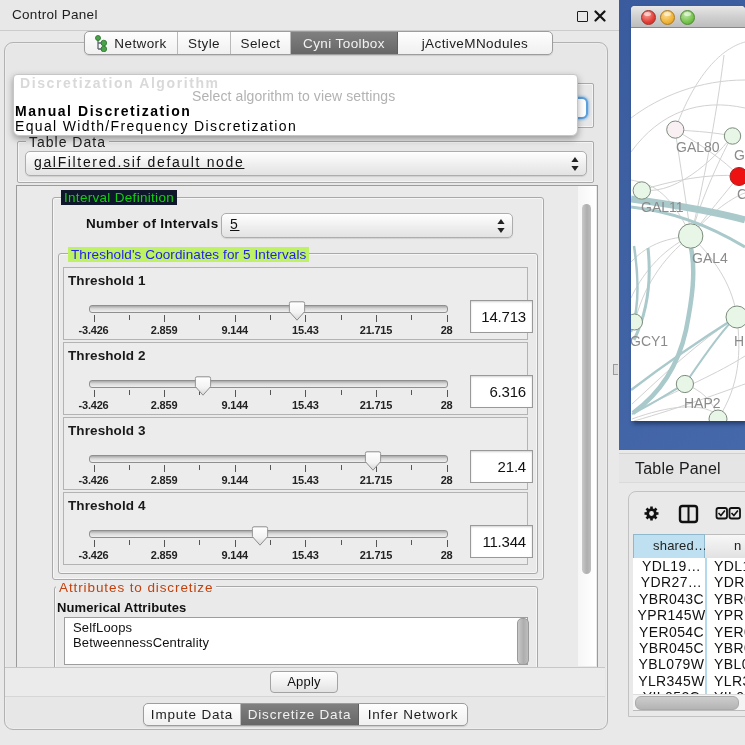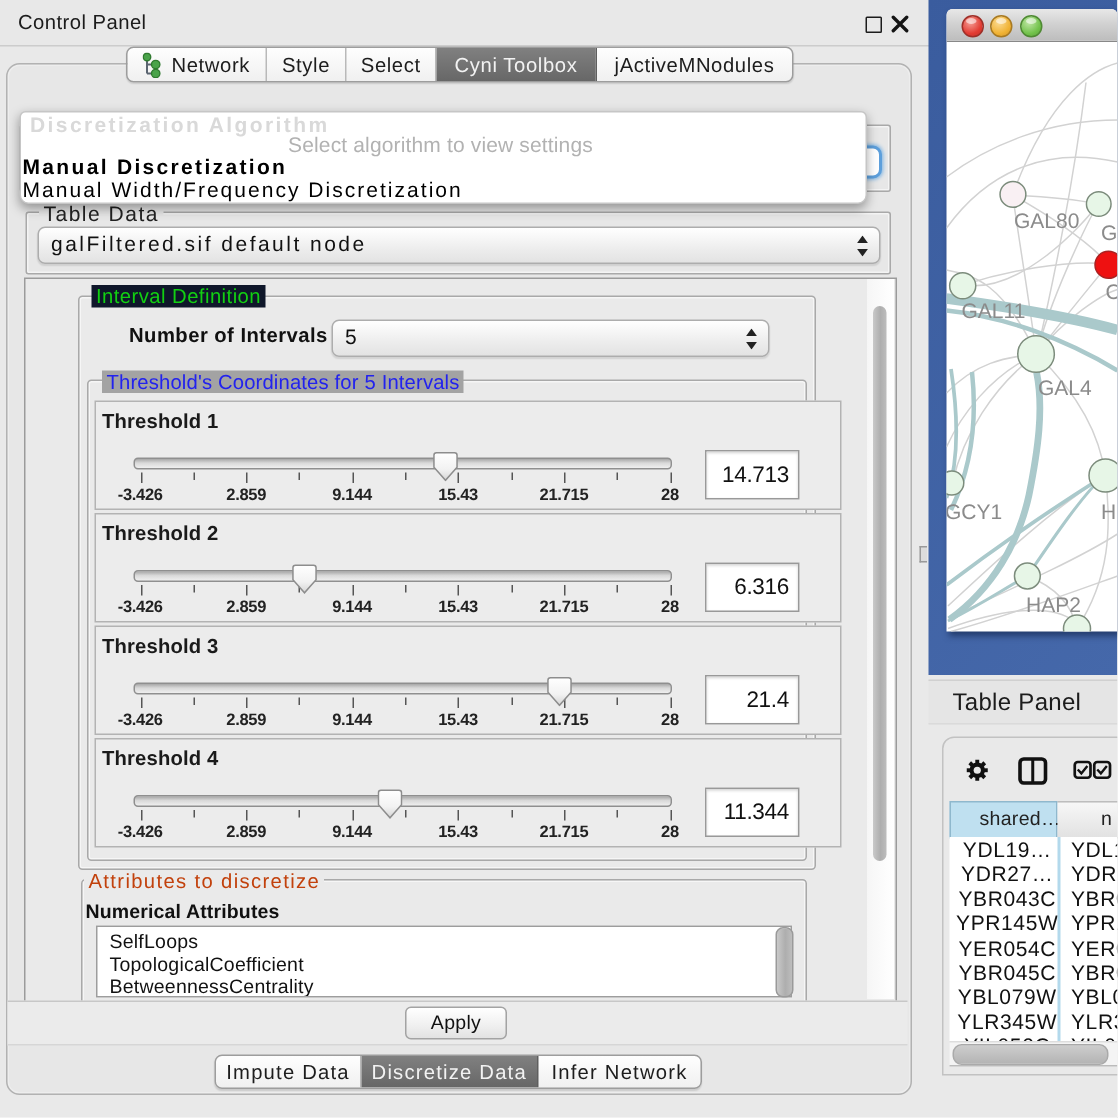--- a/index.html
+++ b/index.html
@@ -24,24 +24,24 @@
 #toptabs{left:84px;top:31px;height:22px;}
 #bottabs{left:143px;top:703px;height:21px;}
 #bottabs > div{letter-spacing:0.8px;}
 
 .group{position:absolute;border:1px solid #a9a9a9;border-radius:2px;box-shadow:inset 0 0 0 1px rgba(255,255,255,0.55);}
 .gtitle{position:absolute;background:#e9e9e9;padding:0 3px;white-space:nowrap;}
 
 .combo{position:absolute;background:linear-gradient(#ffffff,#ededed 60%,#e3e3e3);
   border:1px solid #adadad;border-radius:5px;box-shadow:0 1px 1px rgba(0,0,0,0.1);
   font-size:14px;color:#111;letter-spacing:1.65px;}
-.combo .ctext{position:absolute;left:8px;top:calc(50% - 1.5px);transform:translateY(-50%);white-space:nowrap;}
+.combo .ctext{position:absolute;left:8px;top:calc(50% - 1.5px);transform:translateY(-50%);white-space:nowrap;text-decoration:underline;}
 .combo .carrows{position:absolute;right:7px;top:50%;transform:translateY(-50%);width:8px;height:14px;}
 
-.tbox{position:absolute;left:63px;width:463px;height:71px;background:#ececec;border:1px solid #b3b3b3;padding-left:33px;}
+.tbox{position:absolute;left:63px;width:463px;height:71px;background:#ececec;border:1px solid #b3b3b3;}
 .tlabel{position:absolute;left:4px;top:5px;font-size:13.5px;font-weight:bold;color:#1a1a1a;letter-spacing:0.1px;}
 .track{position:absolute;left:25px;top:37px;width:357px;height:6px;border:1px solid #8f8f8f;border-radius:3px;
   background:linear-gradient(#a8a8a8,#d9d9d9 45%,#efefef);}
 .vbox{position:absolute;left:406px;top:32px;width:55px;height:31px;background:#ffffff;
   border:1px solid #999999;box-shadow:inset 0 1px 2px rgba(0,0,0,0.18);
   font-size:15px;color:#111;text-align:right;line-height:32px;padding-right:6px;letter-spacing:-0.2px;}
 .tick{position:absolute;width:1px;background:#555;}
 .slab{position:absolute;top:56px;font-size:11px;font-weight:bold;color:#222;transform:translateX(-50%);letter-spacing:-0.2px;}
 .thumb{position:absolute;top:33px;width:17px;height:20px;transform:translateX(-50%);}
 
@@ -91,21 +91,21 @@
       <svg width="13" height="17" viewBox="0 0 13 17" style="margin-right:6px;margin-top:1px;">
         <path d="M3 3 V14 M3 8 H8.5 M3 14 H8.5" stroke="#5a6470" stroke-width="1.3" fill="none"></path>
         <circle cx="3" cy="3" r="2.5" fill="#4aa34a" stroke="#2f7a2f" stroke-width="0.9"></circle>
         <circle cx="8.8" cy="8" r="2.8" fill="#4aa34a" stroke="#2f7a2f" stroke-width="0.9"></circle>
         <circle cx="8.8" cy="14" r="2.8" fill="#4aa34a" stroke="#2f7a2f" stroke-width="0.9"></circle>
       </svg>
       Network</div>
     <div style="width:52px;">Style</div>
     <div style="width:59px;">Select</div>
     <div class="sel" style="width:106px;">Cyni Toolbox</div>
-    <div style="width:130px;text-align:center;">jActiveMNodules</div>
+    <div style="width:154px;text-align:center;">jActiveMNodules</div>
   </div>
 
   <div class="group" style="left:13px;top:83px;width:579px;height:43px;"></div>
 
   <div class="abs" style="left:571px;top:97px;width:13px;height:18px;background:#fff;border:2.5px solid #5d9fdb;border-radius:6px;box-shadow:0 0 2.5px 1px #8cbbe4;"></div>
 
   <div class="group" style="left:17px;top:141px;width:575px;height:40px;"></div>
   <div class="gtitle" style="left:26px;top:134px;font-size:14px;color:#222;letter-spacing:1.0px;background:#e7e7e7;">Table Data</div>
   <div class="combo" style="left:25px;top:151px;width:560px;height:23px;">
     <div class="ctext">galFiltered.sif default node</div>
@@ -123,21 +123,21 @@
   <div class="abs" style="left:86px;top:216px;font-size:13.5px;font-weight:bold;color:#111;letter-spacing:0.3px;">Number of Intervals</div>
   <div class="combo" style="left:221px;top:213px;width:290px;height:23px;">
     <div class="ctext">5</div>
     <svg class="carrows" viewBox="0 0 8 14">
         <path d="M4 0 L7.6 5 L0.4 5 Z" fill="#222"></path>
         <path d="M4 14 L7.6 9 L0.4 9 Z" fill="#222"></path>
       </svg>
   </div>
 
   <div class="group" style="left:58px;top:253px;width:478px;height:319px;border-radius:3px;"></div>
-  <div class="gtitle" style="left:68px;top:247px;font-size:13.5px;color:#2222ee;background:#a3a3a3;letter-spacing:0.1px;">Threshold's Coordinates for 5 Intervals</div>
+  <div class="gtitle" style="left:68px;top:247px;font-size:13.5px;color:#2222ee;background:#bef264;letter-spacing:0.1px;">Threshold's Coordinates for 5 Intervals</div>
 
   <div id="thresholds">
       <div class="tbox" style="top:267px;">
         <div class="tlabel">Threshold 1</div>
         <div class="track"></div>
         <div class="tick" style="left:29.5px;top:47px;height:7px;"></div>
         <div class="tick" style="left:64.81px;top:47px;height:5px;"></div>
         <div class="slab" style="left:29.5px;">-3.426</div>
         <div class="tick" style="left:100.12px;top:47px;height:7px;"></div>
         <div class="tick" style="left:135.43px;top:47px;height:5px;"></div>
@@ -261,42 +261,41 @@
         </svg>
         <div class="vbox">11.344</div>
       </div>
     </div>
 
   <div class="group" style="left:54px;top:586px;width:482px;height:90px;border-radius:3px;"></div>
   <div class="gtitle" style="left:56px;top:580px;font-size:13.5px;color:#c2410c;background:#eaeaea;letter-spacing:0.9px;">Attributes to discretize</div>
   <div class="abs" style="left:57px;top:600px;font-size:13px;font-weight:bold;color:#111;letter-spacing:0.1px;">Numerical Attributes</div>
   <div class="abs" id="attrlist">
     <div>SelfLoops</div>
-    <div>TopologicalCoefficient</div>
     <div>BetweennessCentrality</div>
   </div>
   <div class="vthumb" style="left:517px;top:618px;width:10px;height:45px;border:1px solid #9a9a9a;"></div>
 
   <div class="abs" style="left:578px;top:186px;width:18px;height:480px;background:linear-gradient(90deg,#f6f6f6,#ffffff);"></div>
   <div class="vthumb" style="left:582px;top:204px;width:9px;height:370px;"></div>
 
   <div class="abs" style="left:5px;top:667px;width:600px;height:28px;background:#ebebeb;border-top:1px solid #c7c7c7;border-bottom:1px solid #d6d6d6;"></div>
   <div class="btn" style="left:270px;top:671px;width:66px;height:20px;line-height:20px;">Apply</div>
 
   <div class="seg" id="bottabs">
     <div style="width:96px;">Impute Data</div>
     <div class="sel" style="width:117px;">Discretize Data</div>
     <div style="width:108px;">Infer Network</div>
   </div>
 
   <div class="abs" id="popup"></div>
   <div class="abs" style="left:20px;top:75px;font-size:14px;font-weight:bold;color:#d9d9d9;letter-spacing:1.6px;">Discretization Algorithm</div>
   <div class="abs" style="left:192px;top:88px;font-size:14px;color:#b2b2b2;letter-spacing:0.1px;">Select algorithm to view settings</div>
   <div class="abs" style="left:15px;top:103px;font-size:14px;font-weight:bold;color:#000;letter-spacing:1.55px;">Manual Discretization</div>
-  <div class="abs" style="left:15px;top:117.5px;font-size:14px;color:#000;letter-spacing:1.35px;">Manual Width/Frequency Discretization</div>
+  <div class="abs" style="left:15px;top:117.5px;font-size:14px;color:#000;letter-spacing:1.35px;">Equal Width/Frequency Discretization</div>
 
   <div class="abs" style="left:613px;top:364px;width:4px;height:9px;border:1px solid #9a9a9a;border-right:none;background:#dcdcdc;"></div>
 
   <div class="abs" id="blueframe"></div>
   <div class="abs" id="netwin">
     <svg id="netsvg" style="position:absolute;left:0;top:21px;" width="114" height="394" viewBox="631 27 114 394">
       <g fill="none" stroke="#d2d2d2" stroke-width="1">
         <path d="M631,118 C660,96 700,80 745,80"></path>
         <path d="M631,152 C660,112 700,98 745,108"></path>
         <path d="M675,130 C700,62 730,46 745,42"></path>

